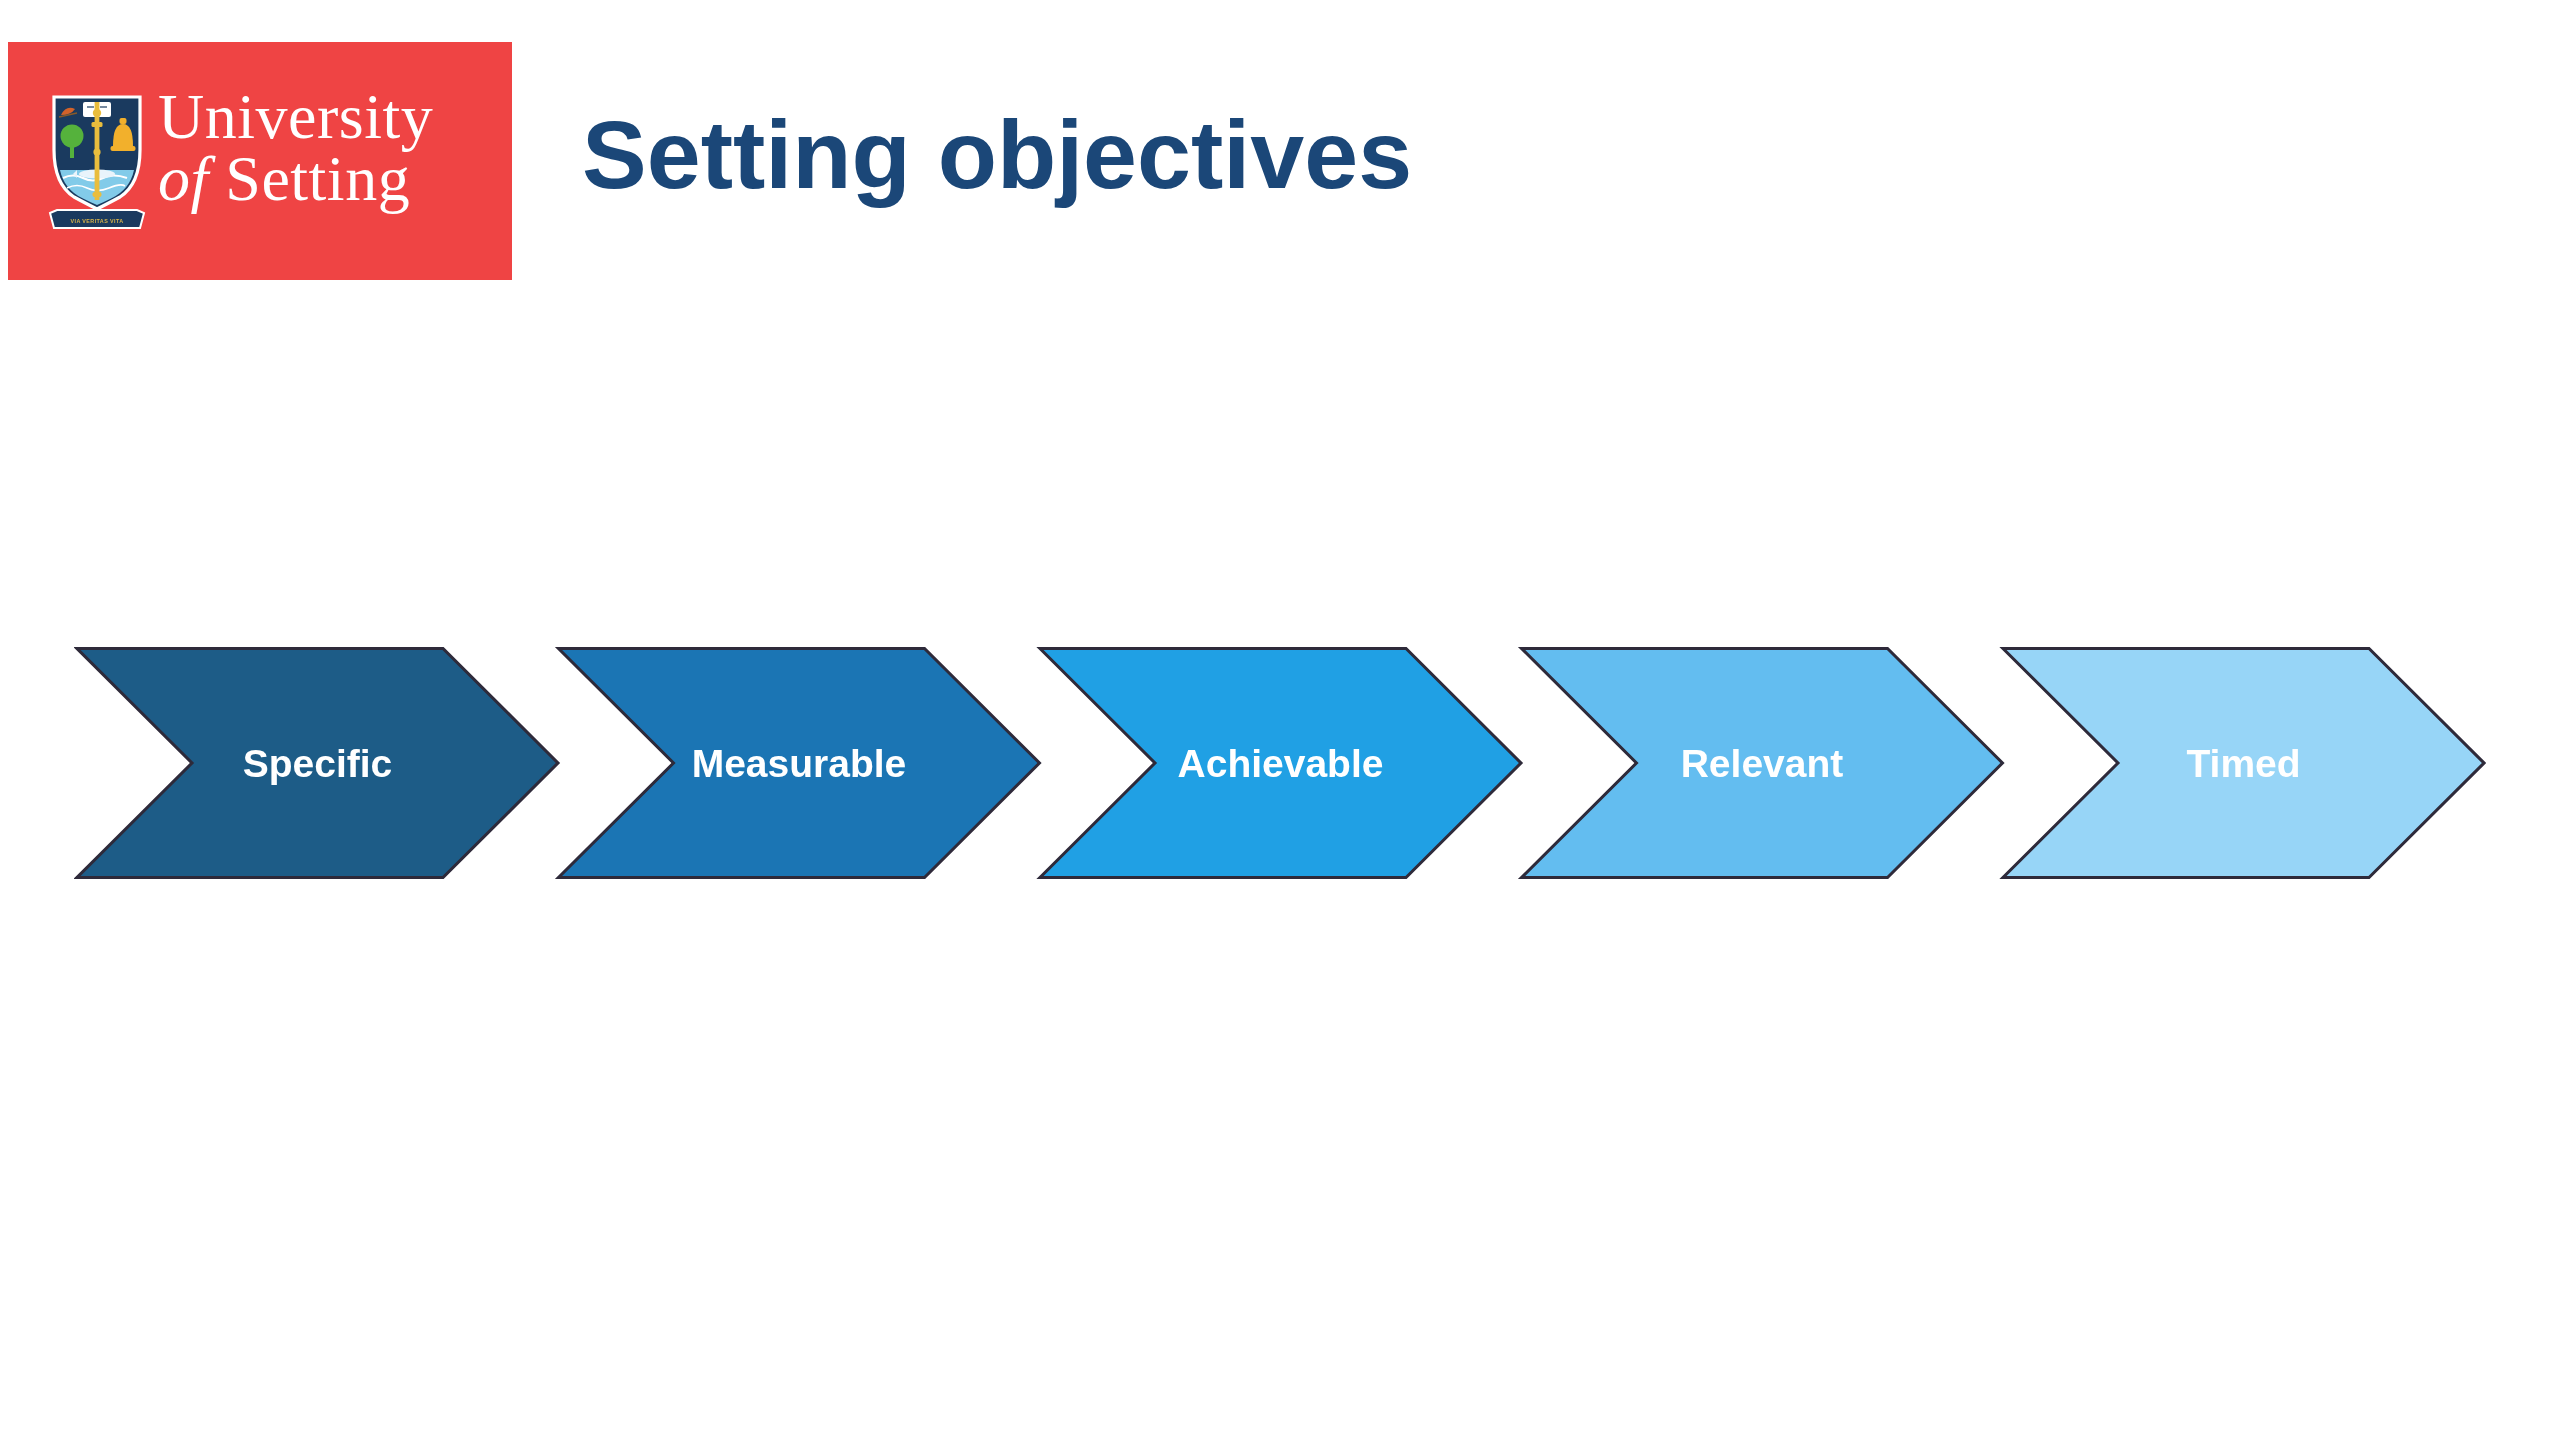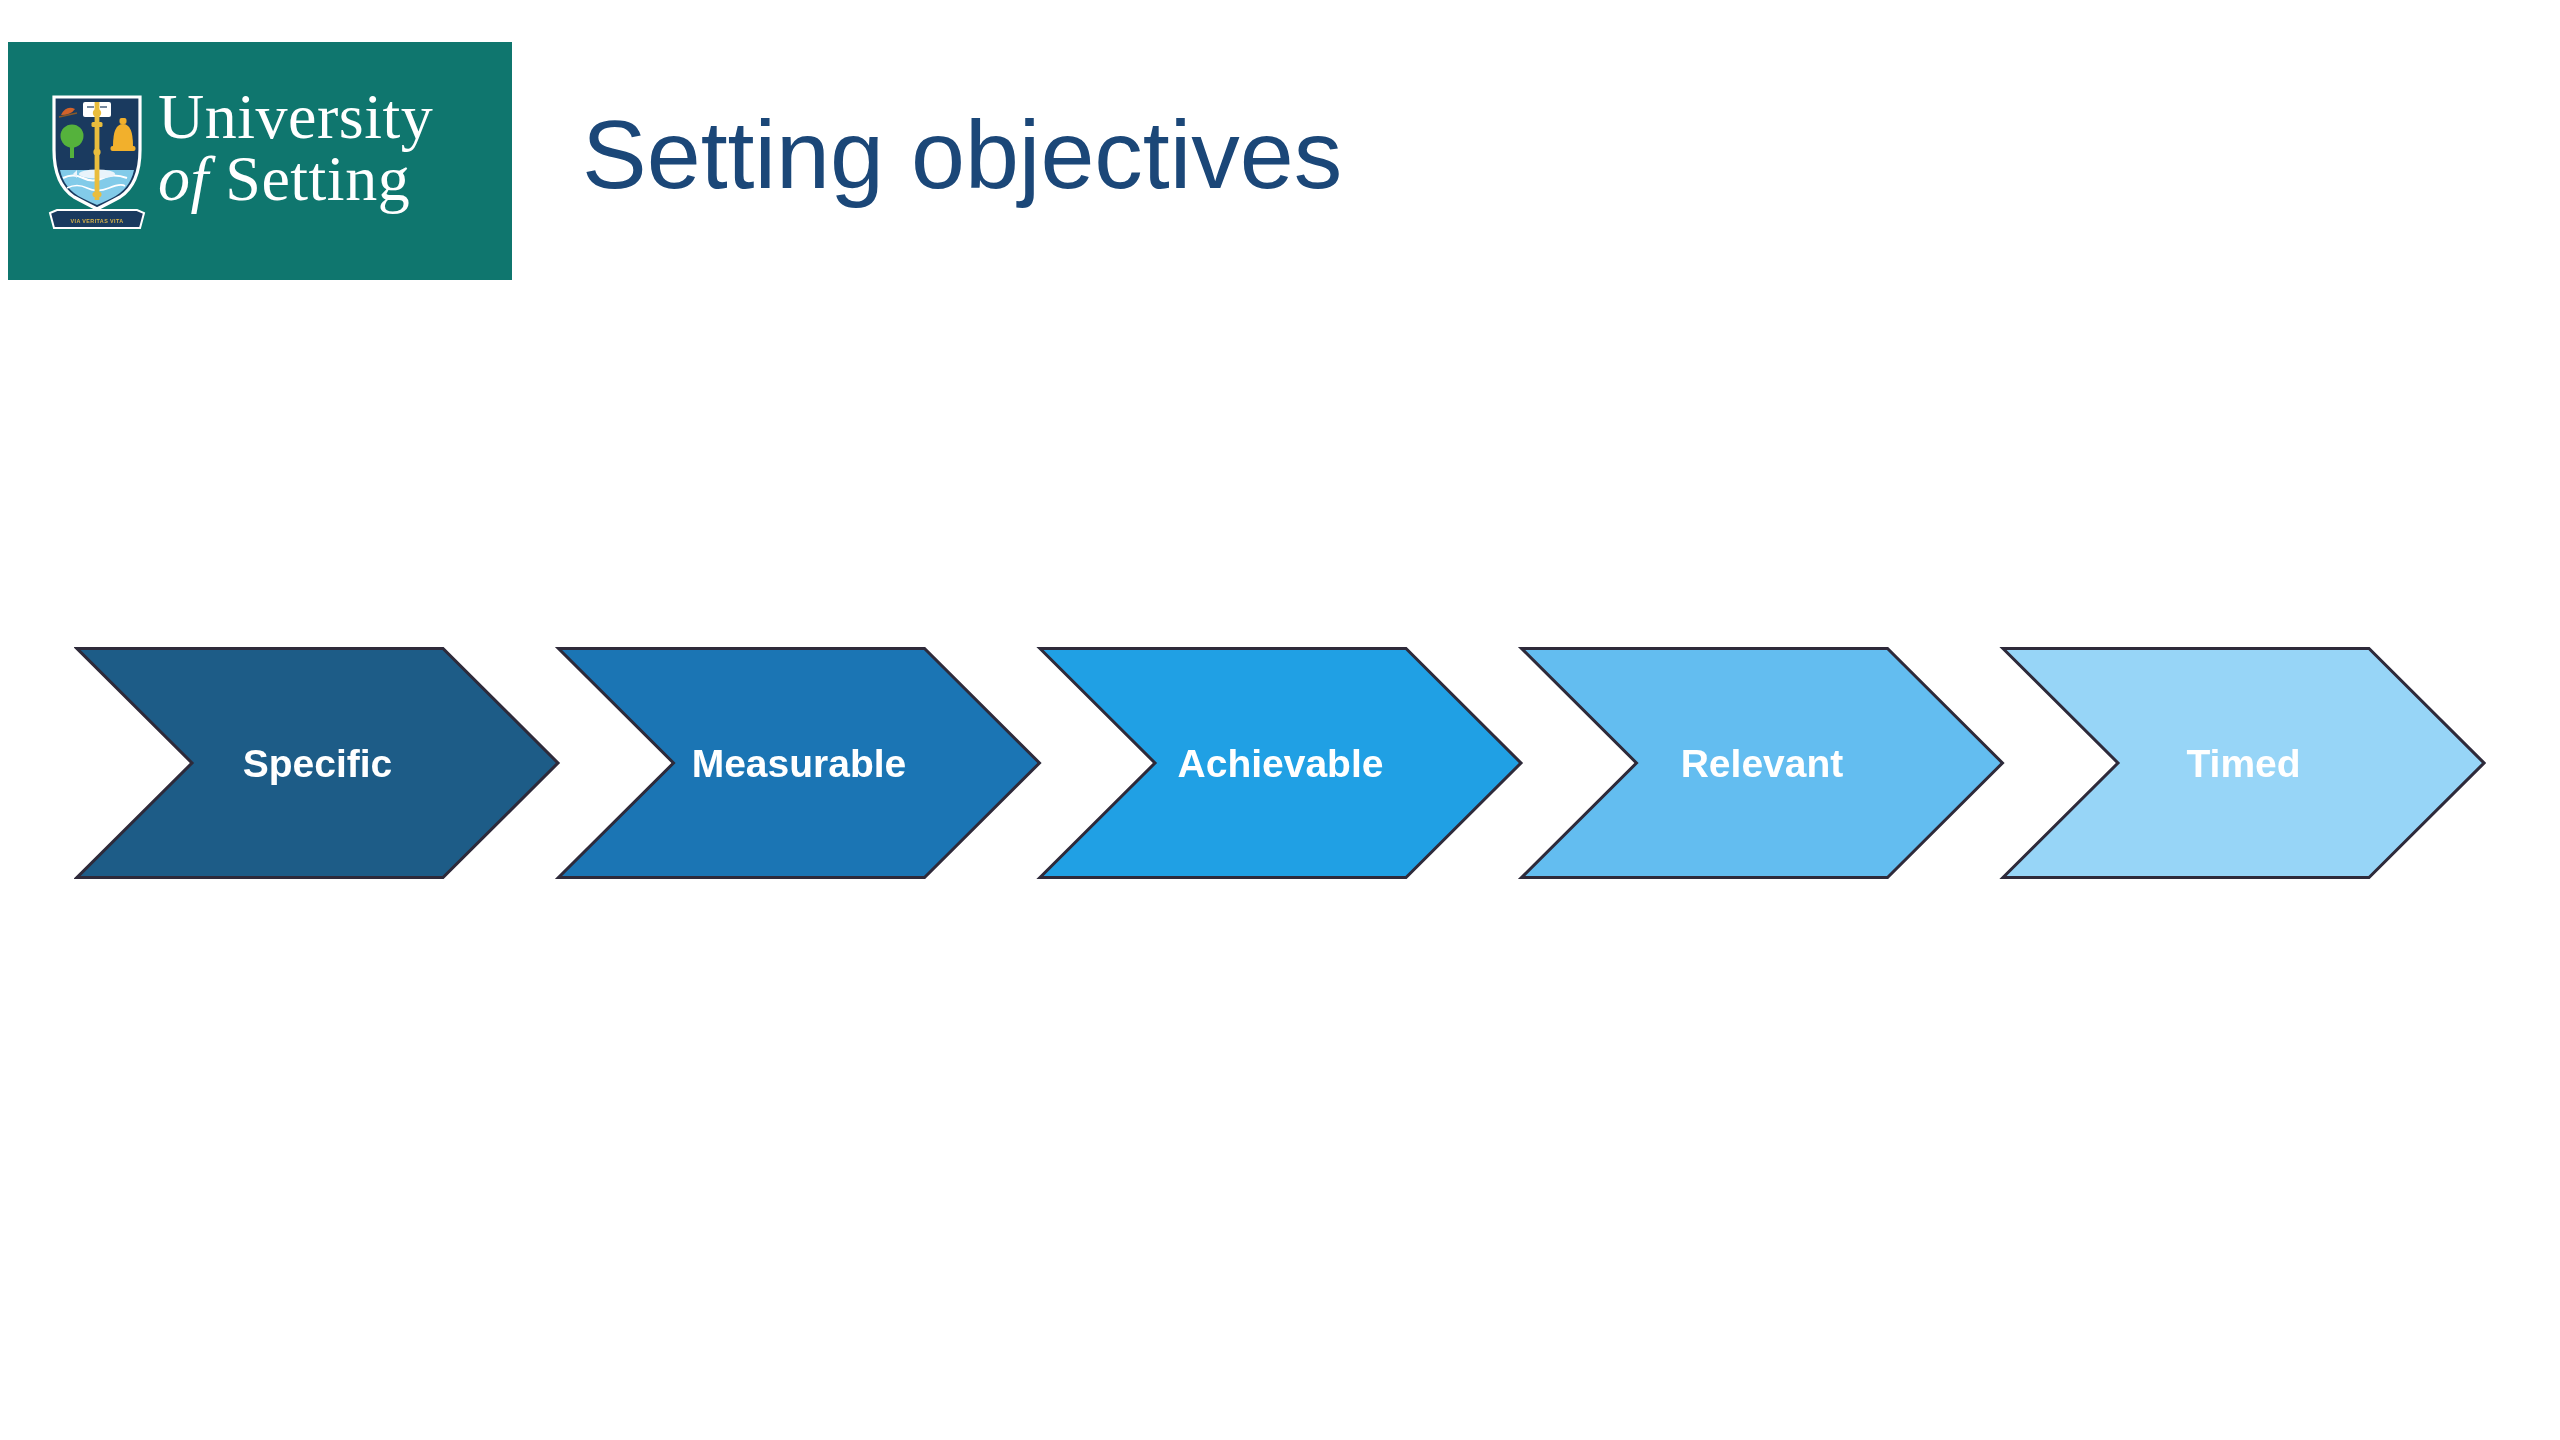--- a/index.html
+++ b/index.html
@@ -6,35 +6,35 @@
   body{
     width:2560px;height:1440px;position:relative;overflow:hidden;
     background:#ffffff;
     font-family:"Liberation Sans", sans-serif;
   }
   .slide{position:absolute;inset:0;background:#ffffff;}
 
   
   .logo-box{
     position:absolute;left:8px;top:42px;width:504px;height:238px;
-    background:#0f766e;
+    background:#ef4444;
   }
   .crest{position:absolute;left:38px;top:52px;width:102px;height:140px;}
   .crest .outline{stroke:#ffffff;}
   .wordmark{
     position:absolute;left:150px;top:44px;color:#ffffff;
     font-family:"Liberation Serif", serif;
     font-size:64px;line-height:62px;letter-spacing:0.5px;white-space:nowrap;
   }
   .wordmark .of{font-style:italic;margin-top:20px;}
 
   
   .slide-title{
     position:absolute;left:582px;top:104px;margin:0;
-    font-size:97px;font-weight:400;line-height:1.05;
+    font-size:97px;font-weight:700;line-height:1.05;
     color:#1b4778;letter-spacing:0px;white-space:nowrap;
   }
 
   
   .chevron-wrap{position:absolute;left:74px;top:645px;width:2412px;height:236px;}
   .chevron-wrap text{
     font-family:"Liberation Sans", sans-serif;
     font-weight:bold;font-size:39px;
   }
   .motto-text{

